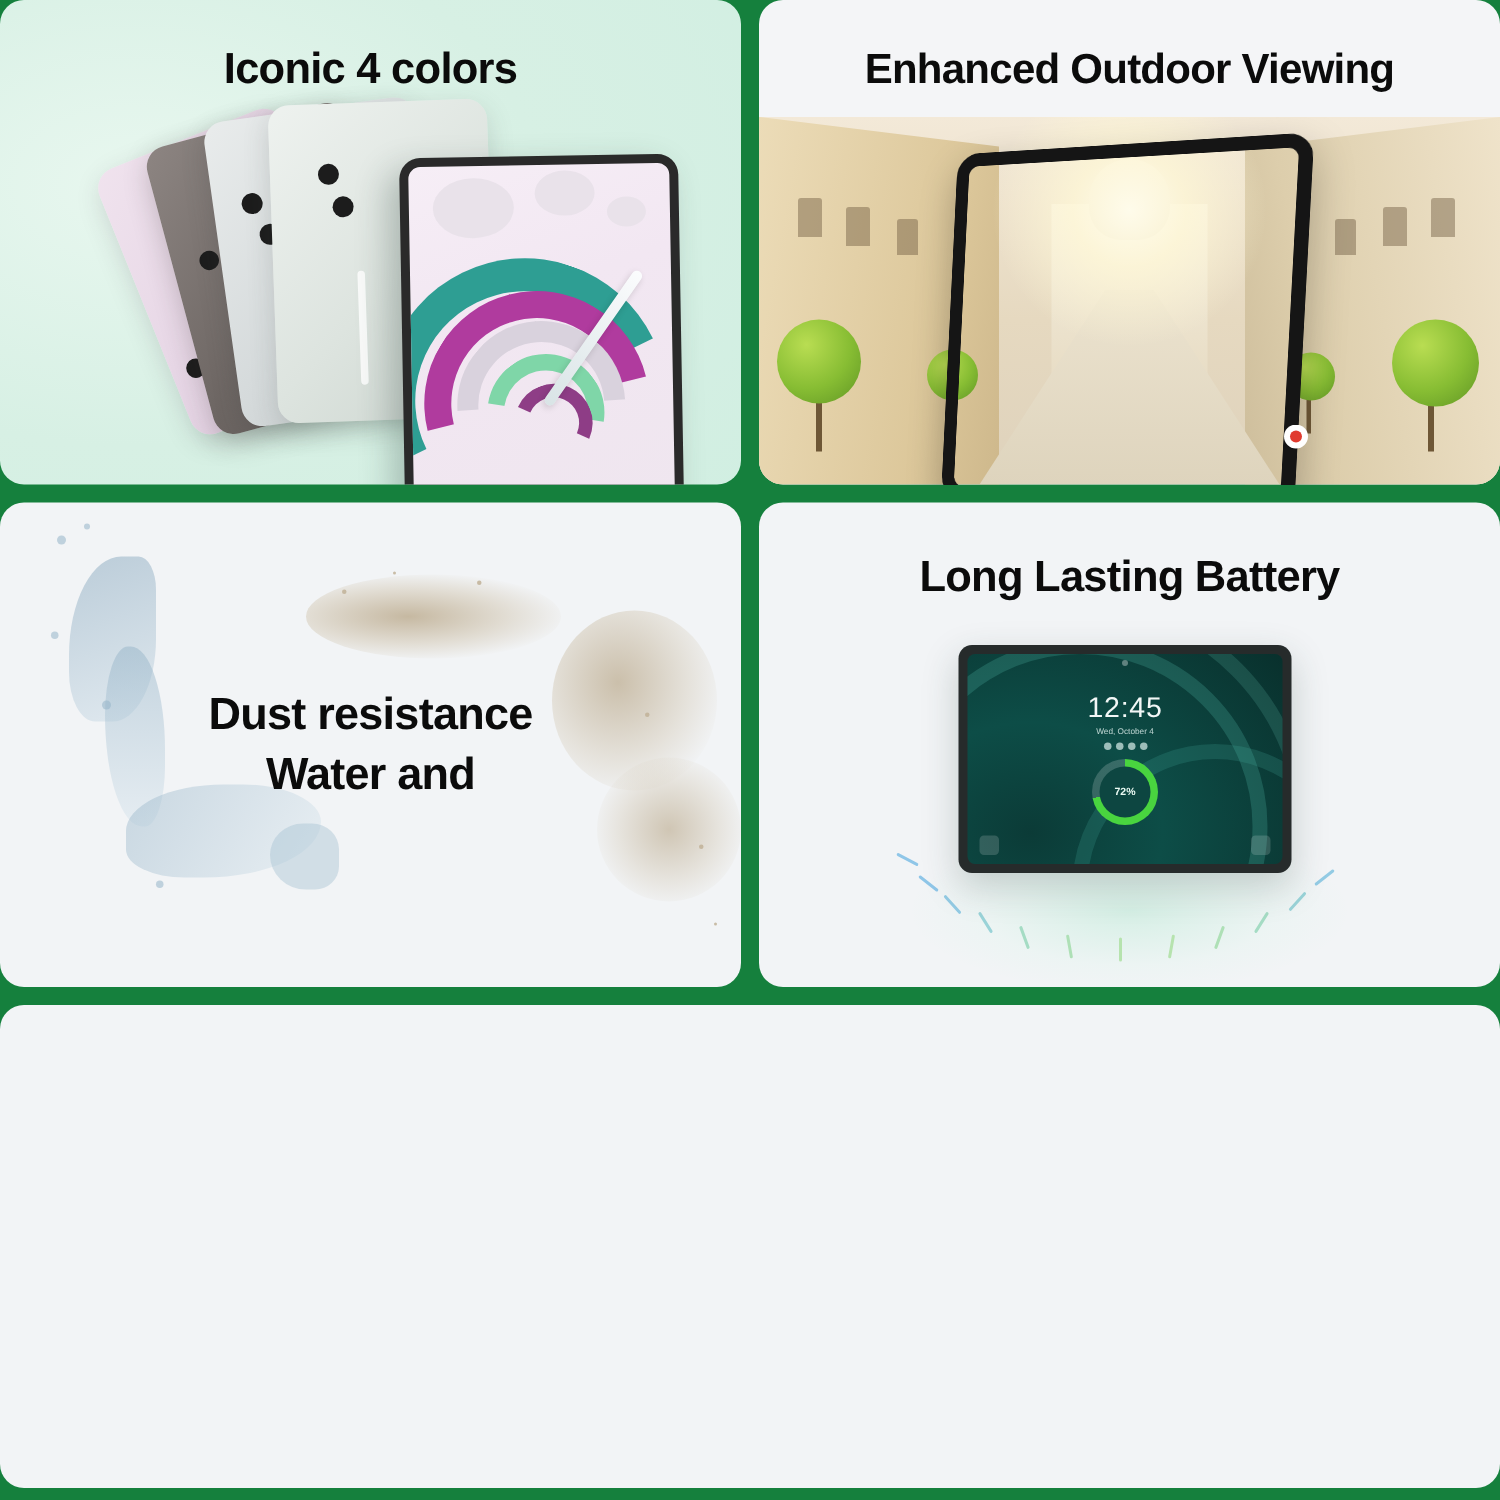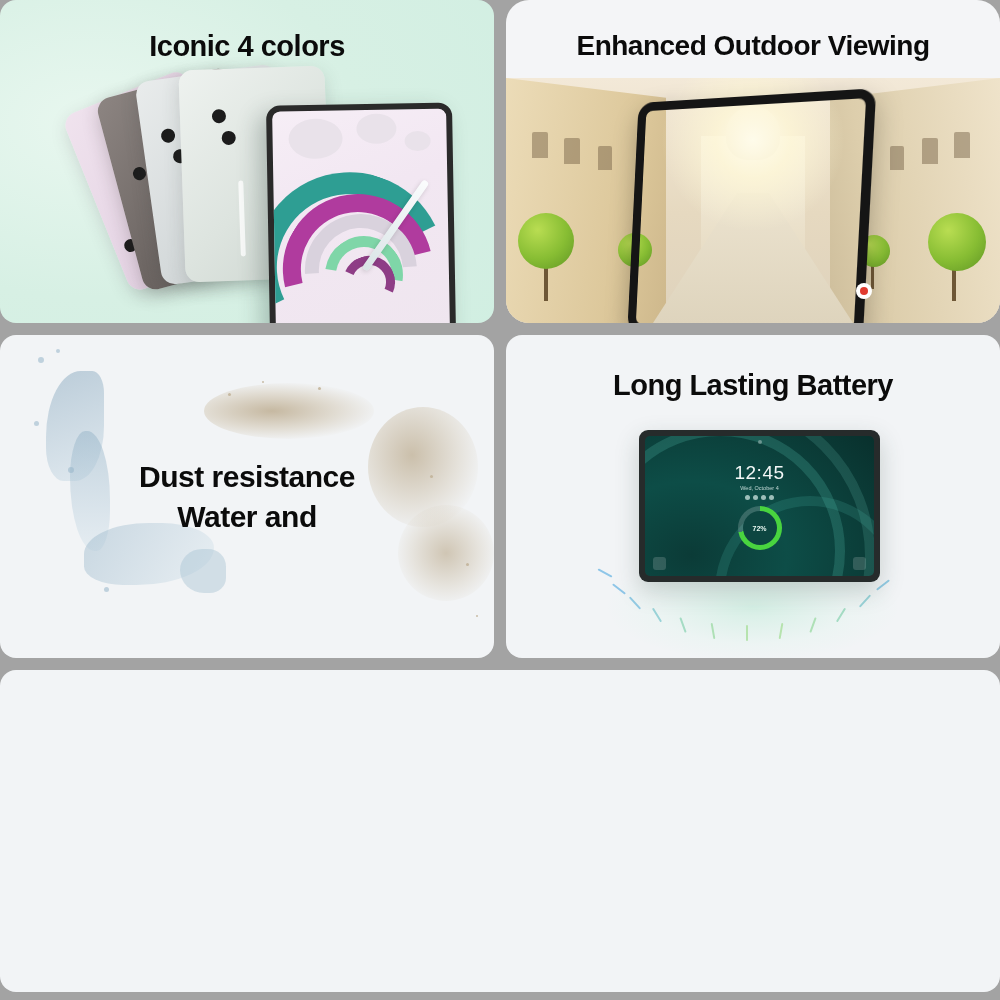--- a/index.html
+++ b/index.html
@@ -2,21 +2,21 @@
 <html><head>
 <meta charset="utf-8">
 <style>
   * { box-sizing: border-box; margin: 0; padding: 0; }
   html, body {
     width: 1000px; height: 1000px;
     background: #ffffff;
     font-family: "Liberation Sans", sans-serif;
     overflow: hidden;
   }
-  .page { position: relative; width: 1000px; height: 1000px; background: #a3a3a3; }
+  .page { position: relative; width: 1000px; height: 1000px; background: #15803d; }
 
   .panel { position: absolute; border-radius: 16px; overflow: hidden; }
 
   
   #p-colors { left: 0; top: 0; width: 494px; height: 323px;
     background: radial-gradient(120% 120% at 18% 38%, #e8f7ef 0%, #d7f0e4 45%, #cfeee1 100%); }
   .p-title { position: absolute; width: 100%; text-align: center;
     font-weight: 700; letter-spacing: -0.5px; color: #0b0b0b; }
   #t-colors { top: 30px; font-size: 29px; }
 
@@ -75,21 +75,21 @@
     transform: rotate(55deg); }
   #w5 { width: 52px; height: 52px; left: 68px; top: 146px;
     border: 9px solid #8e3d86; border-color: #8e3d86 transparent transparent #8e3d86;
     transform: rotate(70deg); }
   .splash { position: absolute; background: #e9e2ea; border-radius: 50%; }
   #stylus { position: absolute; width: 7px; height: 108px; left: 118px; top: 62px;
     background: linear-gradient(180deg,#fbfcfd,#d9e4e6); border-radius: 4px;
     transform: rotate(36deg); box-shadow: 0 2px 5px rgba(0,0,0,.15); }
 
   
-  #p-outdoor { left: 506px; top: 0; width: 494px; height: 323px; background: #f4f5f7; border-radius: 23px; }
+  #p-outdoor { left: 506px; top: 0; width: 494px; height: 323px; background: #f4f5f7; }
   #t-outdoor { top: 30px; font-size: 28px; }
   #street { position: absolute; left: 0; top: 78px; width: 100%; height: 245px; overflow: hidden;
     background: linear-gradient(180deg,#f3e9d8 0%, #e6d9c0 55%, #ded2bc 100%); }
   .bldgL { position: absolute; left: 0; top: 0; width: 160px; height: 245px;
     background: linear-gradient(100deg,#e9d9b4 0%, #dcc79a 60%, #cbb display 100%);
     background: linear-gradient(100deg,#ecdcb8 0%, #dcc79a 70%, #cdb78b 100%);
     transform: skewY(7deg); transform-origin: left top; }
   .bldgR { position: absolute; right: 0; top: 0; width: 170px; height: 245px;
     background: linear-gradient(260deg,#efe3ca 0%, #ddceac 70%, #cdbd9b 100%);
     transform: skewY(-7deg); transform-origin: right top; }
@@ -121,21 +121,21 @@
   
   #p-water { left: 0; top: 335px; width: 494px; height: 323px; background: #f2f4f6; }
   #t-water { top: 122px; font-size: 30px; line-height: 1.33; text-align: center; }
   .splash-blob { position: absolute; border-radius: 50%; }
   .drop { position: absolute; border-radius: 50%; background: rgba(150,180,200,.55); }
   .dustdot { position: absolute; border-radius: 50%; background: rgba(193,178,152,.85); }
 
   
   #p-batt { left: 506px; top: 335px; width: 494px; height: 323px; background: #f2f4f6; }
   #t-batt { top: 34px; font-size: 29px; }
-  #bt-frame { position: absolute; left: 133px; top: 95px; width: 241px; height: 152px;
+  #bt-frame { position: absolute; left: 133px; top: 95px; width: 222px; height: 152px;
     background: #262b2b; border-radius: 9px; padding: 6px; box-shadow: 0 9px 24px rgba(40,70,60,.22); }
   #bt-screen { width: 100%; height: 100%; border-radius: 5px; overflow: hidden; position: relative;
     background: radial-gradient(120% 150% at 20% 85%, #0b3b37 0%, #0d4d47 35%, #0a3733 75%, #072926 100%); }
   .bt-arc { position: absolute; border-radius: 50%; border: 10px solid rgba(90,200,180,.22); }
   #bta1 { width: 250px; height: 250px; left: -50px; top: -10px; }
   #bta2 { width: 320px; height: 320px; left: -90px; top: -40px; border-color: rgba(120,220,200,.16); }
   #bta3 { width: 190px; height: 190px; left: 70px; top: 60px; border-color: rgba(80,190,170,.18); }
   #bt-cam { position: absolute; left: 50%; top: 4px; transform: translateX(-50%);
     width: 4px; height: 4px; border-radius: 50%; background: rgba(255,255,255,.35); }
   #bt-time { position: absolute; left: 0; top: 26px; width: 100%; text-align: center;

